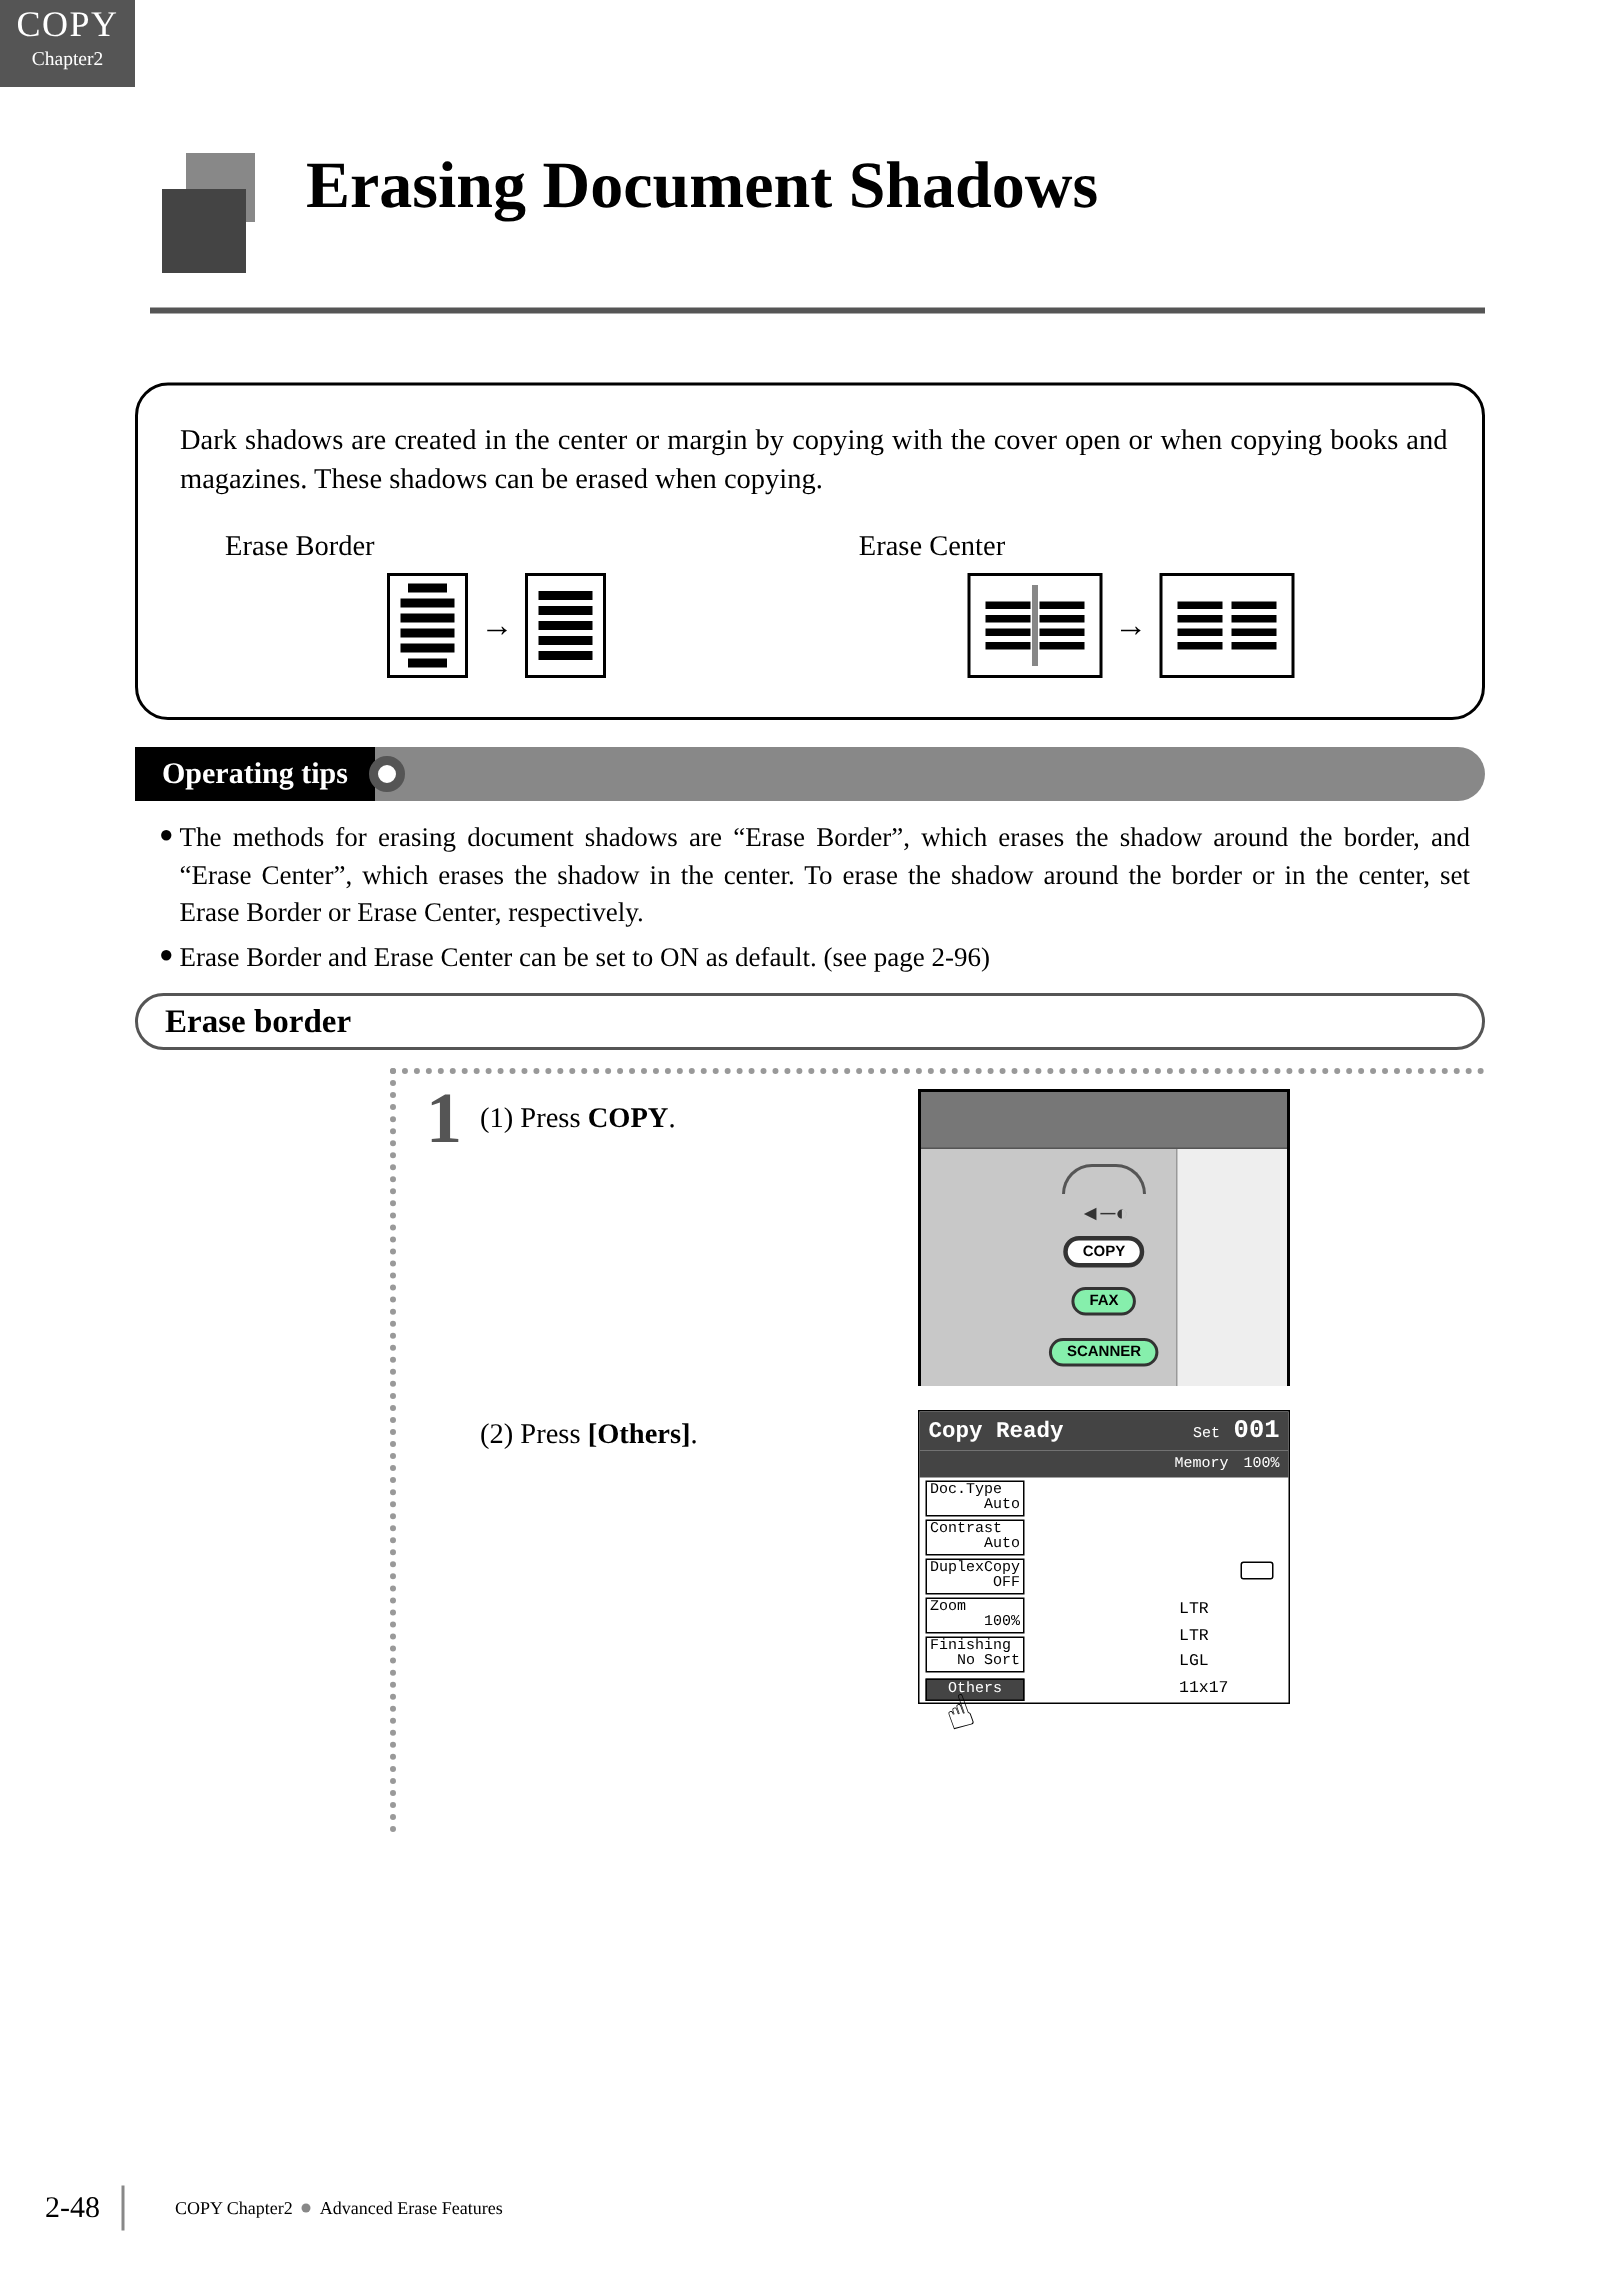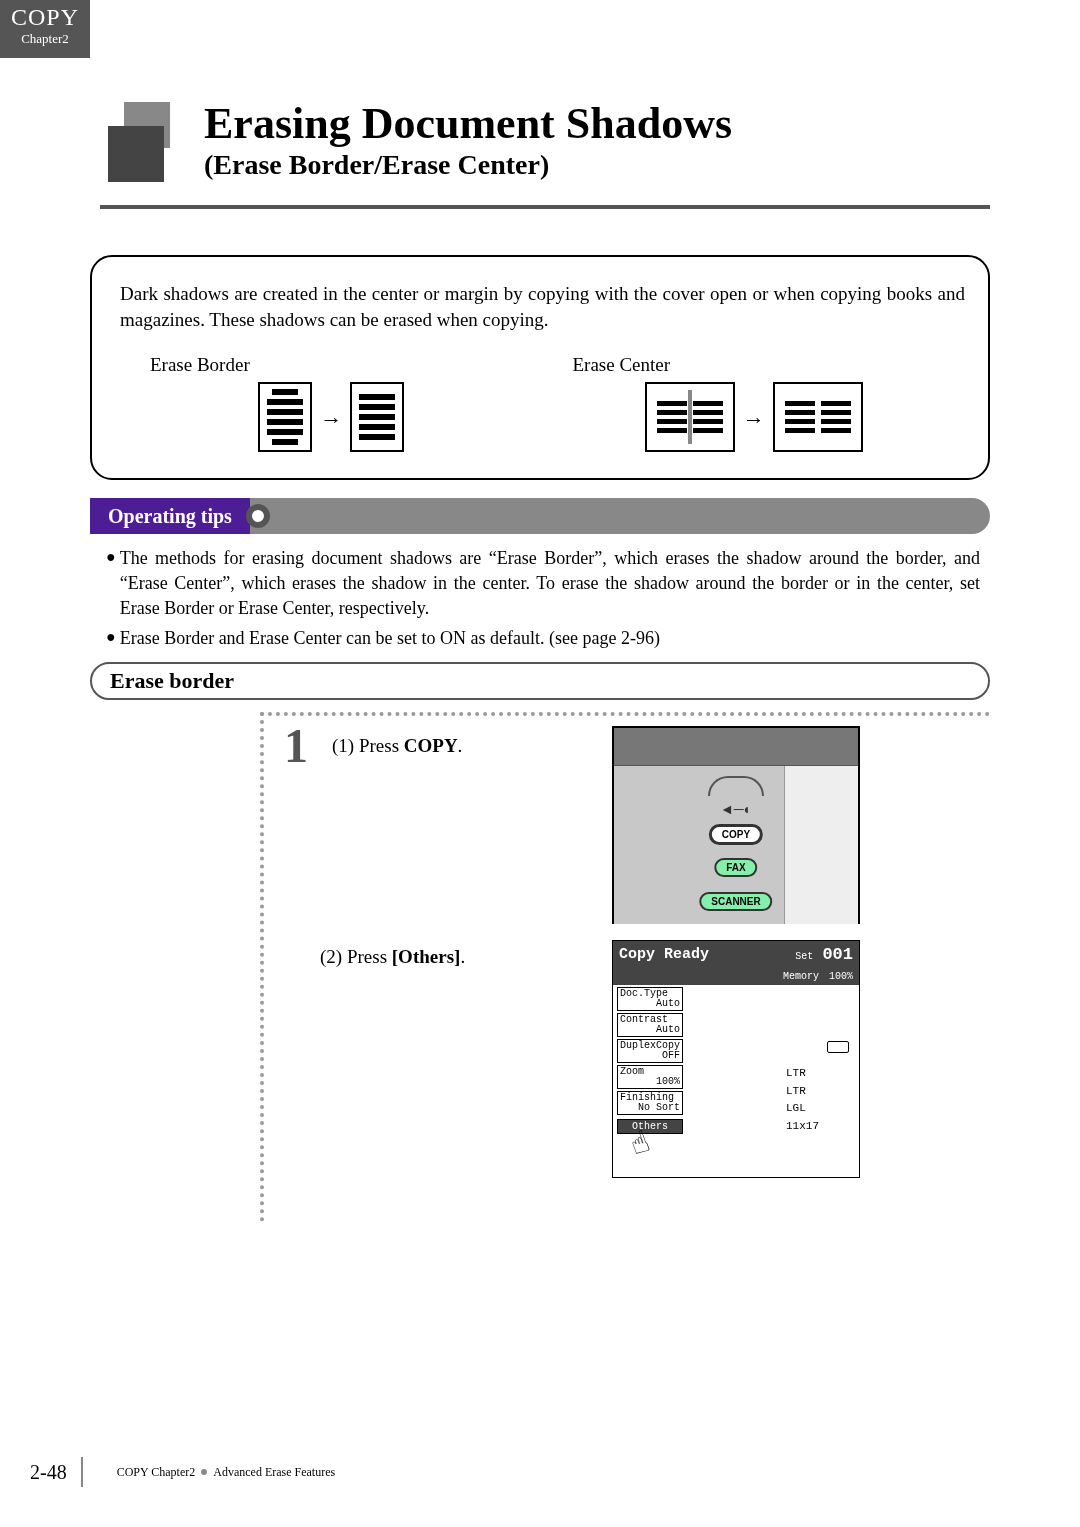--- a/index.html
+++ b/index.html
@@ -72,21 +72,21 @@
 
   .tips-header {
     position: absolute;
     top: 498px; left: 90px; right: 90px;
     height: 36px;
     background: #888;
     border-radius: 0 18px 18px 0;
     display: flex; align-items: center;
   }
   .tips-header .bar {
-    background: #4c1d95; height: 36px;
+    background: #000000; height: 36px;
     padding: 4px 18px;
     display: flex; align-items: center;
     color: #fff; font-size: 20px; font-weight: bold;
     font-family: 'Times New Roman', serif;
   }
   .tips-header .circle {
     width: 24px; height: 24px; background: #fff; border-radius: 50%;
     margin-left: -4px;
     border: 6px solid #555;
   }
@@ -122,21 +122,21 @@
   .step-num {
     position: absolute;
     font-size: 48px; font-weight: bold; color: #555;
     font-family: 'Times New Roman', serif;
   }
   .step1-num { top: 718px; left: 284px; }
   .step-text {
     position: absolute;
     font-size: 19px;
   }
-  .step1-text { top: 735px; left: 332px; }
+  .step1-text { top: 735px; left: 320px; }
   .step2-text { top: 946px; left: 320px; }
   .step-text b { font-weight: bold; }
 
   .device-panel {
     position: absolute;
     top: 726px; left: 612px;
     width: 248px; height: 198px;
     border: 2px solid #000;
     background: #aaa;
   }
@@ -163,21 +163,21 @@
   .dbtn.fax  { top: 92px; }
   .dbtn.scan { top: 126px; }
   .device-panel .side {
     position: absolute; right: 0; top: 0; bottom: 0; width: 74px;
     background: #eee; border-left: 1px solid #999;
   }
 
   .lcd {
     position: absolute;
     top: 940px; left: 612px;
-    width: 248px; height: 238px;
+    width: 248px; height: 196px;
     background: #fff;
     border: 1px solid #000;
     font-family: 'Courier New', monospace;
     font-size: 12px;
   }
   .lcd .hdr {
     height: 26px; background: #444; color: #fff;
     display: flex; align-items: center; justify-content: space-between;
     padding: 0 6px;
     font-size: 15px; font-weight: bold;
@@ -231,21 +231,20 @@
   <div class="copy">COPY</div>
   <div class="chap">Chapter2</div>
 </div>
 
 <div class="title-block">
   <span class="title-icon">
     <span class="sq1"></span><span class="sq2"></span>
   </span>
   <span class="title-text">
     <div class="main-title">Erasing Document Shadows</div>
-    <div class="sub-title">(Erase Border/Erase Center)</div>
   </span>
 </div>
 <div class="title-rule"></div>
 
 <div class="intro-box">
   <div class="intro-text">Dark shadows are created in the center or margin by copying with the cover open or when copying books and magazines. These shadows can be erased when copying.</div>
   <div class="diagram-row">
     <div class="diag-col">
       <div class="diag-label">Erase Border</div>
       <div class="diag-graphic">

